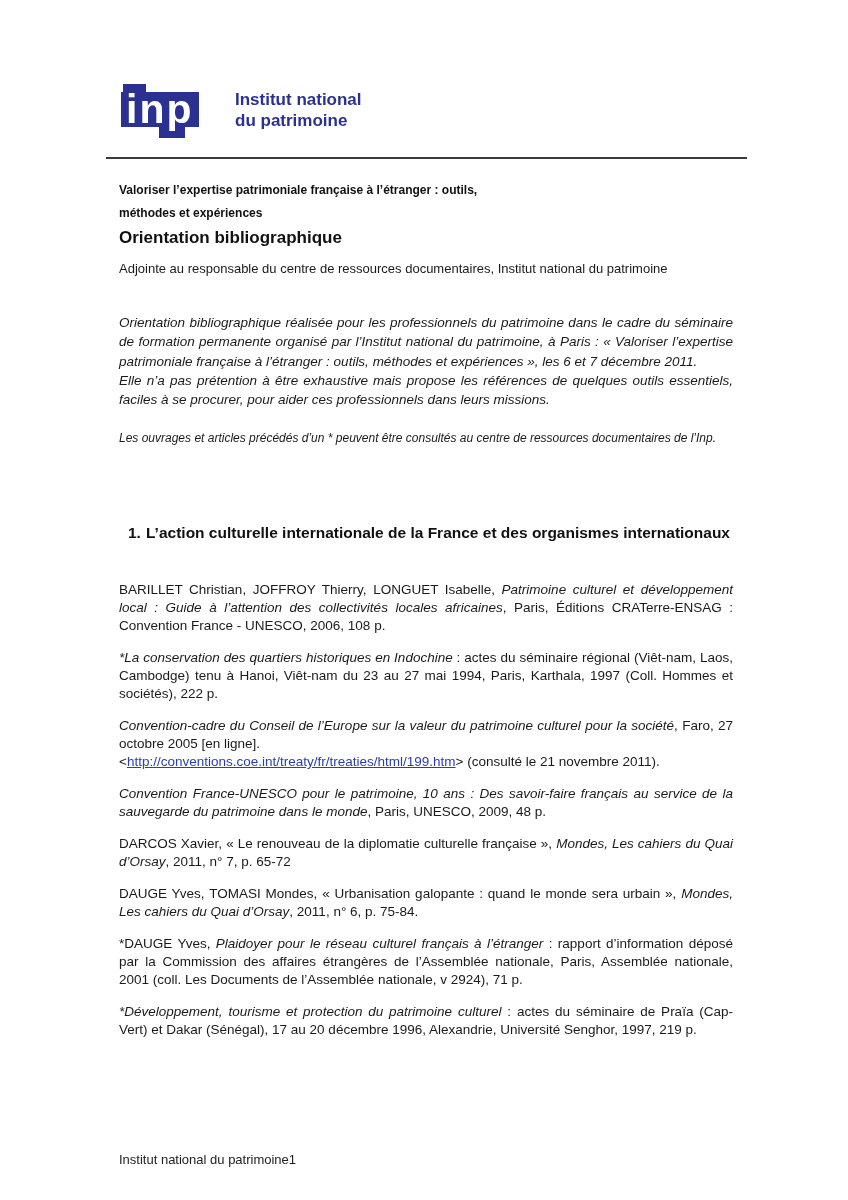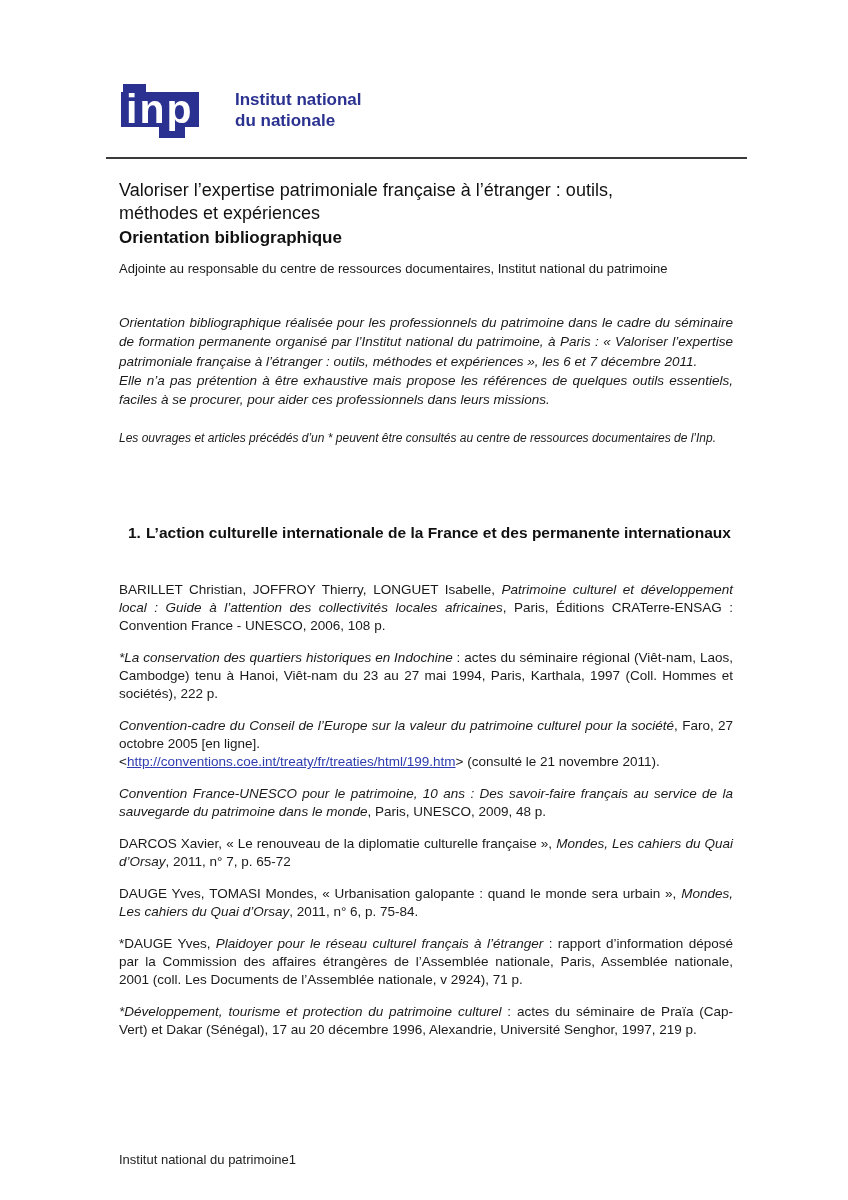--- a/index.html
+++ b/index.html
@@ -41,21 +41,21 @@
 
   .top-rule {
     position: absolute; left: 106px; top: 157px;
     width: 641px; height: 2px; background: var(--rule);
   }
 
   
   .content { position: absolute; left: 119px; top: 179px; width: 614px; }
   .content > div { position: absolute; left: 0; width: 614px; }
 
-  .doc-title { top: 0; font-size: 18px; font-weight: 400; line-height: 23px; color: #111; }
+  .doc-title { top: 0; font-size: 12px; font-weight: 700; line-height: 23px; color: #111; }
   .doc-title span { display: block; }
   .doc-subtitle { top: 49px; font-size: 17px; font-weight: 700; line-height: 19px; color: #111; }
 
   .author-block { top: 81px; font-size: 13px; line-height: 18px; }
   .author-block span { display: block; }
 
   .intro { top: 134px; font-size: 13.5px; font-style: italic; line-height: 19.3px; text-align: justify; }
   .note  { top: 251px; font-size: 12px;   font-style: italic; line-height: 16px;   text-align: justify; }
 
   .section-heading { top: 344px; display: flex; font-size: 15.5px; font-weight: 700; line-height: 19px; color: #111; }
@@ -85,21 +85,21 @@
 <div class="page">
 
   <div class="logo-mark">
     <div class="tab-top"></div>
     <div class="body-rect"></div>
     <div class="tab-bottom"></div>
     <div class="inp-text">inp</div>
   </div>
   <div class="logo-name">
     <span>Institut national</span>
-    <span>du nationale</span>
+    <span>du patrimoine</span>
   </div>
 
   <div class="top-rule"></div>
 
   <div class="content">
 
     <div class="doc-title">
       <span>Valoriser l’expertise patrimoniale française à l’étranger : outils,</span>
       <span>méthodes et expériences</span>
     </div>
@@ -112,21 +112,21 @@
 
     <div class="intro">
       <p>Orientation bibliographique réalisée pour les professionnels du patrimoine dans le cadre du séminaire de formation permanente organisé par l’Institut national du patrimoine, à Paris : « Valoriser l’expertise patrimoniale française à l’étranger : outils, méthodes et expériences », les 6 et 7 décembre 2011.</p>
       <p>Elle n’a pas prétention à être exhaustive mais propose les références de quelques outils essentiels, faciles à se procurer, pour aider ces professionnels dans leurs missions.</p>
     </div>
 
     <div class="note">Les ouvrages et articles précédés d’un * peuvent être consultés au centre de ressources documentaires de l’Inp.</div>
 
     <div class="section-heading">
       <span class="sec-num">1.</span>
-      <span class="sec-title">L’action culturelle internationale de la France et des permanente internationaux</span>
+      <span class="sec-title">L’action culturelle internationale de la France et des organismes internationaux</span>
     </div>
 
     <div class="bibliography">
         <p class="bib-entry"><span>BARILLET Christian, JOFFROY Thierry, LONGUET Isabelle, </span><span class="it">Patrimoine culturel et développement local : Guide à l’attention des collectivités locales africaines</span><span>, Paris, Éditions CRATerre-ENSAG : Convention France - UNESCO, 2006, 108 p.</span></p>
         <p class="bib-entry"><span class="it">*La conservation des quartiers historiques en Indochine</span><span> : actes du séminaire régional (Viêt-nam, Laos, Cambodge) tenu à Hanoi, Viêt-nam du 23 au 27 mai 1994, Paris, Karthala, 1997 (Coll. Hommes et sociétés), 222 p.</span></p>
         <p class="bib-entry"><span class="it">Convention-cadre du Conseil de l’Europe sur la valeur du patrimoine culturel pour la société</span><span>, Faro, 27 octobre 2005 [en ligne].</span><br><span>&lt;</span><a class="link" href="#">http://conventions.coe.int/treaty/fr/treaties/html/199.htm</a><span>&gt; (consulté le 21 novembre 2011).</span></p>
         <p class="bib-entry"><span class="it">Convention France-UNESCO pour le patrimoine, 10 ans : Des savoir-faire français au service de la sauvegarde du patrimoine dans le monde</span><span>, Paris, UNESCO, 2009, 48 p.</span></p>
         <p class="bib-entry"><span>DARCOS Xavier, « Le renouveau de la diplomatie culturelle française », </span><span class="it">Mondes, Les cahiers du Quai d’Orsay</span><span>, 2011, n° 7, p. 65-72</span></p>
         <p class="bib-entry"><span>DAUGE Yves, TOMASI Mondes, « Urbanisation galopante : quand le monde sera urbain », </span><span class="it">Mondes, Les cahiers du Quai d’Orsay</span><span>, 2011, n° 6, p. 75-84.</span></p>
         <p class="bib-entry"><span>*DAUGE Yves, </span><span class="it">Plaidoyer pour le réseau culturel français à l’étranger</span><span> : rapport d’information déposé par la Commission des affaires étrangères de l’Assemblée nationale, Paris, Assemblée nationale, 2001 (coll. Les Documents de l’Assemblée nationale, v 2924), 71 p.</span></p>

